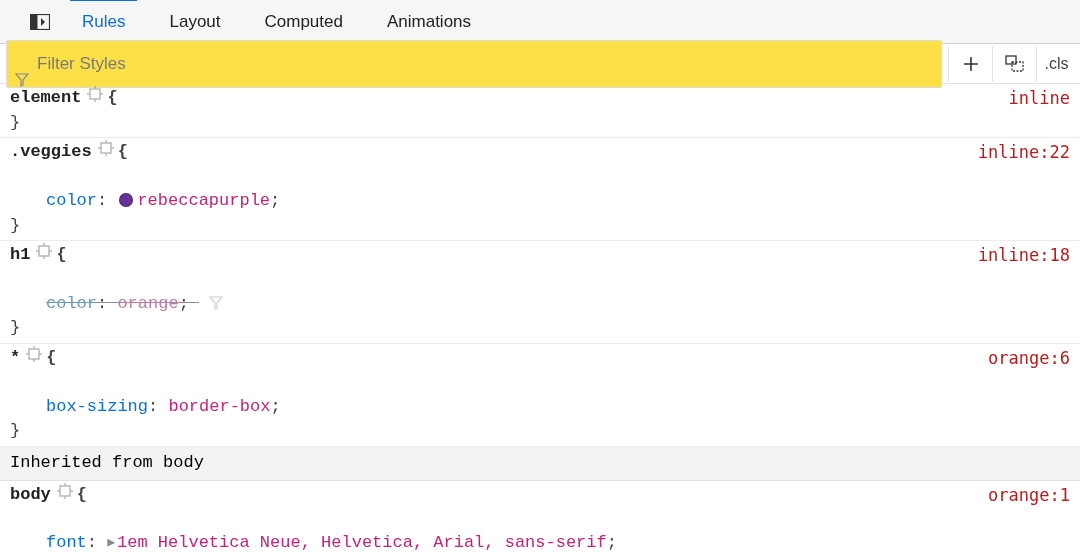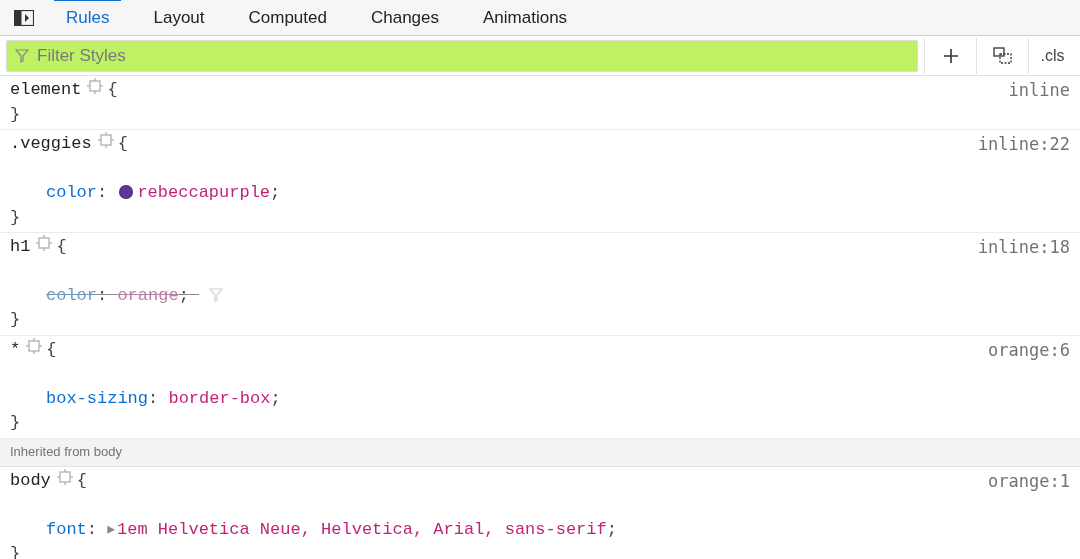--- a/index.html
+++ b/index.html
@@ -10,24 +10,24 @@
     height: 559px;
     font-family: -apple-system, BlinkMacSystemFont, "Segoe UI", Arial, sans-serif;
     font-size: 17px;
     background: #fff;
     color: #222;
     overflow: hidden;
   }
   .tabbar {
     display: flex;
     align-items: center;
-    height: 36px;
+    height: 44px;
     border-bottom: 1px solid #d0d0d0;
     background: #f6f6f6;
-    padding-left: 4px;
+    padding-left: 20px;
   }
   .pane-toggle {
     width: 28px;
     height: 28px;
     display: flex;
     align-items: center;
     justify-content: center;
     margin: 0 6px 0 6px;
     cursor: pointer;
   }
@@ -53,41 +53,41 @@
   .filterbar {
     display: flex;
     align-items: center;
     height: 40px;
     border-bottom: 1px solid #e2e2e2;
     background: #fff;
   }
   .filter-wrap {
     flex: 1;
     display: flex;
-    align-items: center;
-    height: 32px;
+    align-items: flex-end;
+    height: 48px;
     margin: 4px 6px;
     border: 1px solid #dcdcdc;
-    background: #bef264;
+    background: #fde047;
     padding-left: 8px;
     gap: 6px;
     border-radius: 2px;
   }
   .filter-input {
     flex: 1;
     border: none;
     outline: none;
     font-size: 17px;
     color: #555;
     height: 100%;
     background: transparent;
   }
   .filter-input::placeholder { color: #7a7a7a; }
   .toolbtn {
-    width: 52px;
+    width: 44px;
     height: 36px;
     display: flex;
     align-items: center;
     justify-content: center;
     border-left: 1px solid #e2e2e2;
     cursor: pointer;
     color: #444;
   }
   .clsbtn { font-size: 16px; padding: 0 10px 0 6px; }
 
@@ -96,27 +96,28 @@
     font-size: 17px;
     line-height: 1.45;
   }
   .rule {
     border-bottom: 1px solid #ececec;
     padding: 2px 10px 2px 10px;
     position: relative;
   }
   .rule-header {
     display: flex;
+    font-weight: bold;
   }
   .rule-header .selector { white-space: pre; }
   .rule-source {
     position: absolute;
     right: 10px;
     top: 2px;
-    color: #737373;
+    color: #b91c1c;
     font-family: Menlo, Consolas, monospace;
   }
   .brace { color: #444; }
   .selector { color: #222; }
   .decl { padding-left: 36px; margin-top: 24px; }
   .prop { color: #0a6fd1; }
   .colon { color: #444; }
   .val  { color: #c3227a; }
   .swatch {
     display: inline-block;
@@ -140,23 +141,23 @@
     display: inline-flex;
     vertical-align: -2px;
     margin-left: 10px;
     opacity: 0.45;
     cursor: pointer;
   }
   .inherited-hdr {
     background: #f3f3f3;
     border-bottom: 1px solid #e2e2e2;
     padding: 4px 10px;
-    font-family: Liberation Sans, sans-serif;
-    font-size: 13px;
-    color: #737373;
+    font-family: Liberation Mono, monospace;
+    font-size: 17px;
+    color: #000000;
   }
   .expand-tri {
     display: inline-block;
     margin-right: 2px;
     color: #888;
     font-size: 13px;
     vertical-align: 1px;
   }
 </style>
 </head>
@@ -173,23 +174,20 @@
   <div class="tab active">
       <span>Rules</span>
     </div>
   <div class="tab">
       <span>Layout</span>
     </div>
   <div class="tab">
       <span>Computed</span>
     </div>
   <div class="tab">
-      <span>Changes</span>
-    </div>
-  <div class="tab">
       <span>Animations</span>
     </div>
 </div>
 
 <div class="filterbar">
   <div class="filter-wrap">
     <svg width="14" height="14" viewBox="0 0 14 14">
       <path d="M1 1 L13 1 L8 7 L8 12 L6 13 L6 7 Z" fill="none" stroke="#888" stroke-width="1.2"></path>
     </svg>
     <input class="filter-input" placeholder="Filter Styles" style="">

